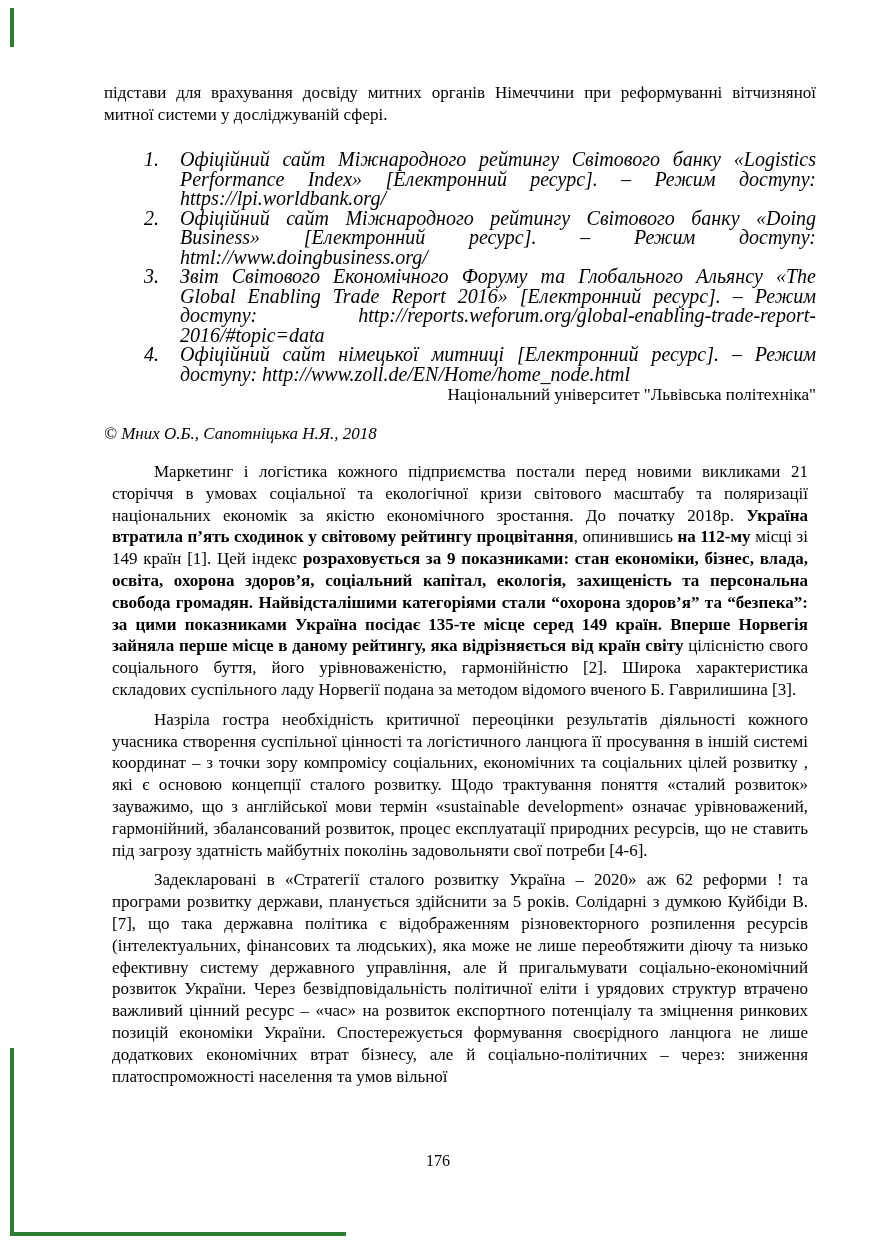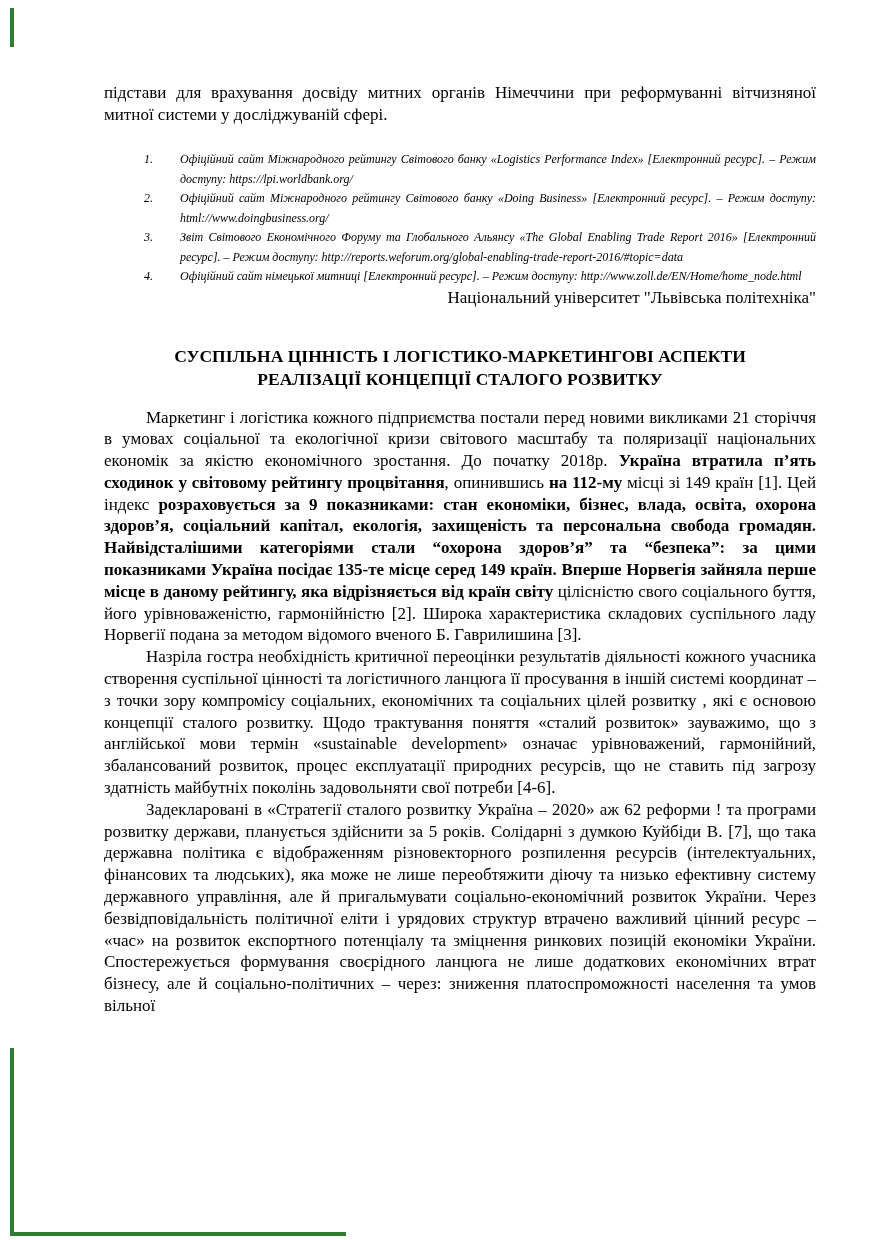--- a/index.html
+++ b/index.html
@@ -25,21 +25,21 @@
     font-size: 17px; line-height: 22px;
     text-align: justify;
   }
 
   ol.refs {
     margin: 24px 0 0 0;
     padding: 0 0 0 76px;
     list-style: none;
     counter-reset: ref;
     font-style: italic;
-    font-size: 12px; line-height: 19.5px;
+    font-size: 20px; line-height: 19.5px;
     text-align: justify;
   }
   ol.refs li { counter-increment: ref; position: relative; }
   ol.refs li::before {
     content: counter(ref) ".";
     position: absolute; left: -36px;
   }
 
   .authors {
     margin-top: 44px;
@@ -59,21 +59,21 @@
     font-size: 17.5px; line-height: 23px;
   }
 
   .copyright {
     margin-top: 17px;
     font-style: italic;
     font-size: 17px; line-height: 22px;
   }
 
   .body-par {
-    margin: 0;
+    margin: 8px;
     text-indent: 42px;
     text-align: justify;
     font-size: 17px; line-height: 21.8px;
   }
   .body-par.first { margin-top: 16px; }
 
   .pagenum {
     position: absolute; left: 0; right: 0; top: 1152px;
     text-align: center;
     font-size: 16px;
@@ -95,25 +95,26 @@
     <ol class="refs">
       <li>Офіційний сайт Міжнародного рейтингу Світового банку «Logistics Performance Index» [Електронний ресурс]. – Режим доступу: https://lpi.worldbank.org/</li>
       <li>Офіційний сайт Міжнародного рейтингу Світового банку «Doing Business» [Електронний ресурс]. – Режим доступу: html://www.doingbusiness.org/</li>
       <li>Звіт Світового Економічного Форуму та Глобального Альянсу «The Global Enabling Trade Report 2016» [Електронний ресурс]. – Режим доступу: http://reports.weforum.org/global-enabling-trade-report-2016/#topic=data</li>
       <li>Офіційний сайт німецької митниці [Електронний ресурс]. – Режим доступу: http://www.zoll.de/EN/Home/home_node.html</li>
     </ol>
 
 
     <div class="affiliation">Національний університет "Львівська політехніка"</div>
 
-    <h1 class="title"><span>СУСПІЛЬНА ЦІННІСТЬ І ЛОГІСТИКО-МАРКЕТИНГОВІ АСПЕКТИ</span><br><span>РЕАЛІЗАЦІЇ КОНЦЕПЦІЇ СТАЛОГО РОЗВИТКУ</span></h1>
 
+    <div class="copyright">© Мних О.Б., Сапотніцька Н.Я., 2018</div>
 
     <p class="body-par first"><span>Маркетинг і логістика кожного підприємства постали перед новими викликами 21 сторіччя в умовах соціальної та екологічної кризи світового масштабу та поляризації національних економік за якістю економічного зростання. До початку 2018р. </span><b>Україна втратила п’ять сходинок у світовому рейтингу процвітання</b><span>, опинившись </span><b>на 112-му</b><span> місці зі 149 країн [1]. Цей індекс </span><b>розраховується за 9 показниками: стан економіки, бізнес, влада, освіта, охорона здоров’я, соціальний капітал, екологія, захищеність та персональна свобода громадян. Найвідсталішими категоріями стали “охорона здоров’я” та “безпека”: за цими показниками Україна посідає 135-те місце серед 149 країн. Вперше Норвегія зайняла перше місце в даному рейтингу, яка відрізняється від країн світу</b><span> цілісністю свого соціального буття, його урівноваженістю, гармонійністю [2]. Широка характеристика складових суспільного ладу Норвегії подана за методом відомого вченого Б. Гаврилишина [3].</span></p>
 
     <p class="body-par">Назріла гостра необхідність критичної переоцінки результатів діяльності кожного учасника створення суспільної цінності та логістичного ланцюга її просування в іншій системі координат – з точки зору компромісу соціальних, економічних та соціальних цілей розвитку , які є основою концепції сталого розвитку. Щодо трактування поняття «сталий розвиток» зауважимо, що з англійської мови термін «sustainable development» означає урівноважений, гармонійний, збалансований розвиток, процес експлуатації природних ресурсів, що не ставить під загрозу здатність майбутніх поколінь задовольняти свої потреби [4-6].</p>
 
     <p class="body-par">Задекларовані в «Стратегії сталого розвитку Україна – 2020» аж 62 реформи ! та програми розвитку держави, планується здійснити за 5 років. Солідарні з думкою Куйбіди В. [7], що така державна політика є відображенням різновекторного розпилення ресурсів (інтелектуальних, фінансових та людських), яка може не лише переобтяжити діючу та низько ефективну систему державного управління, але й пригальмувати соціально-економічний розвиток України. Через безвідповідальність політичної еліти і урядових структур втрачено важливий цінний ресурс – «час» на розвиток експортного потенціалу та зміцнення ринкових позицій економіки України. Спостережується формування своєрідного ланцюга не лише додаткових економічних втрат бізнесу, але й соціально-політичних – через: зниження платоспроможності населення та умов вільної</p>
 
   </div>
 
+  <div class="pagenum">176</div>
 
 </div>
 
 </body></html>

